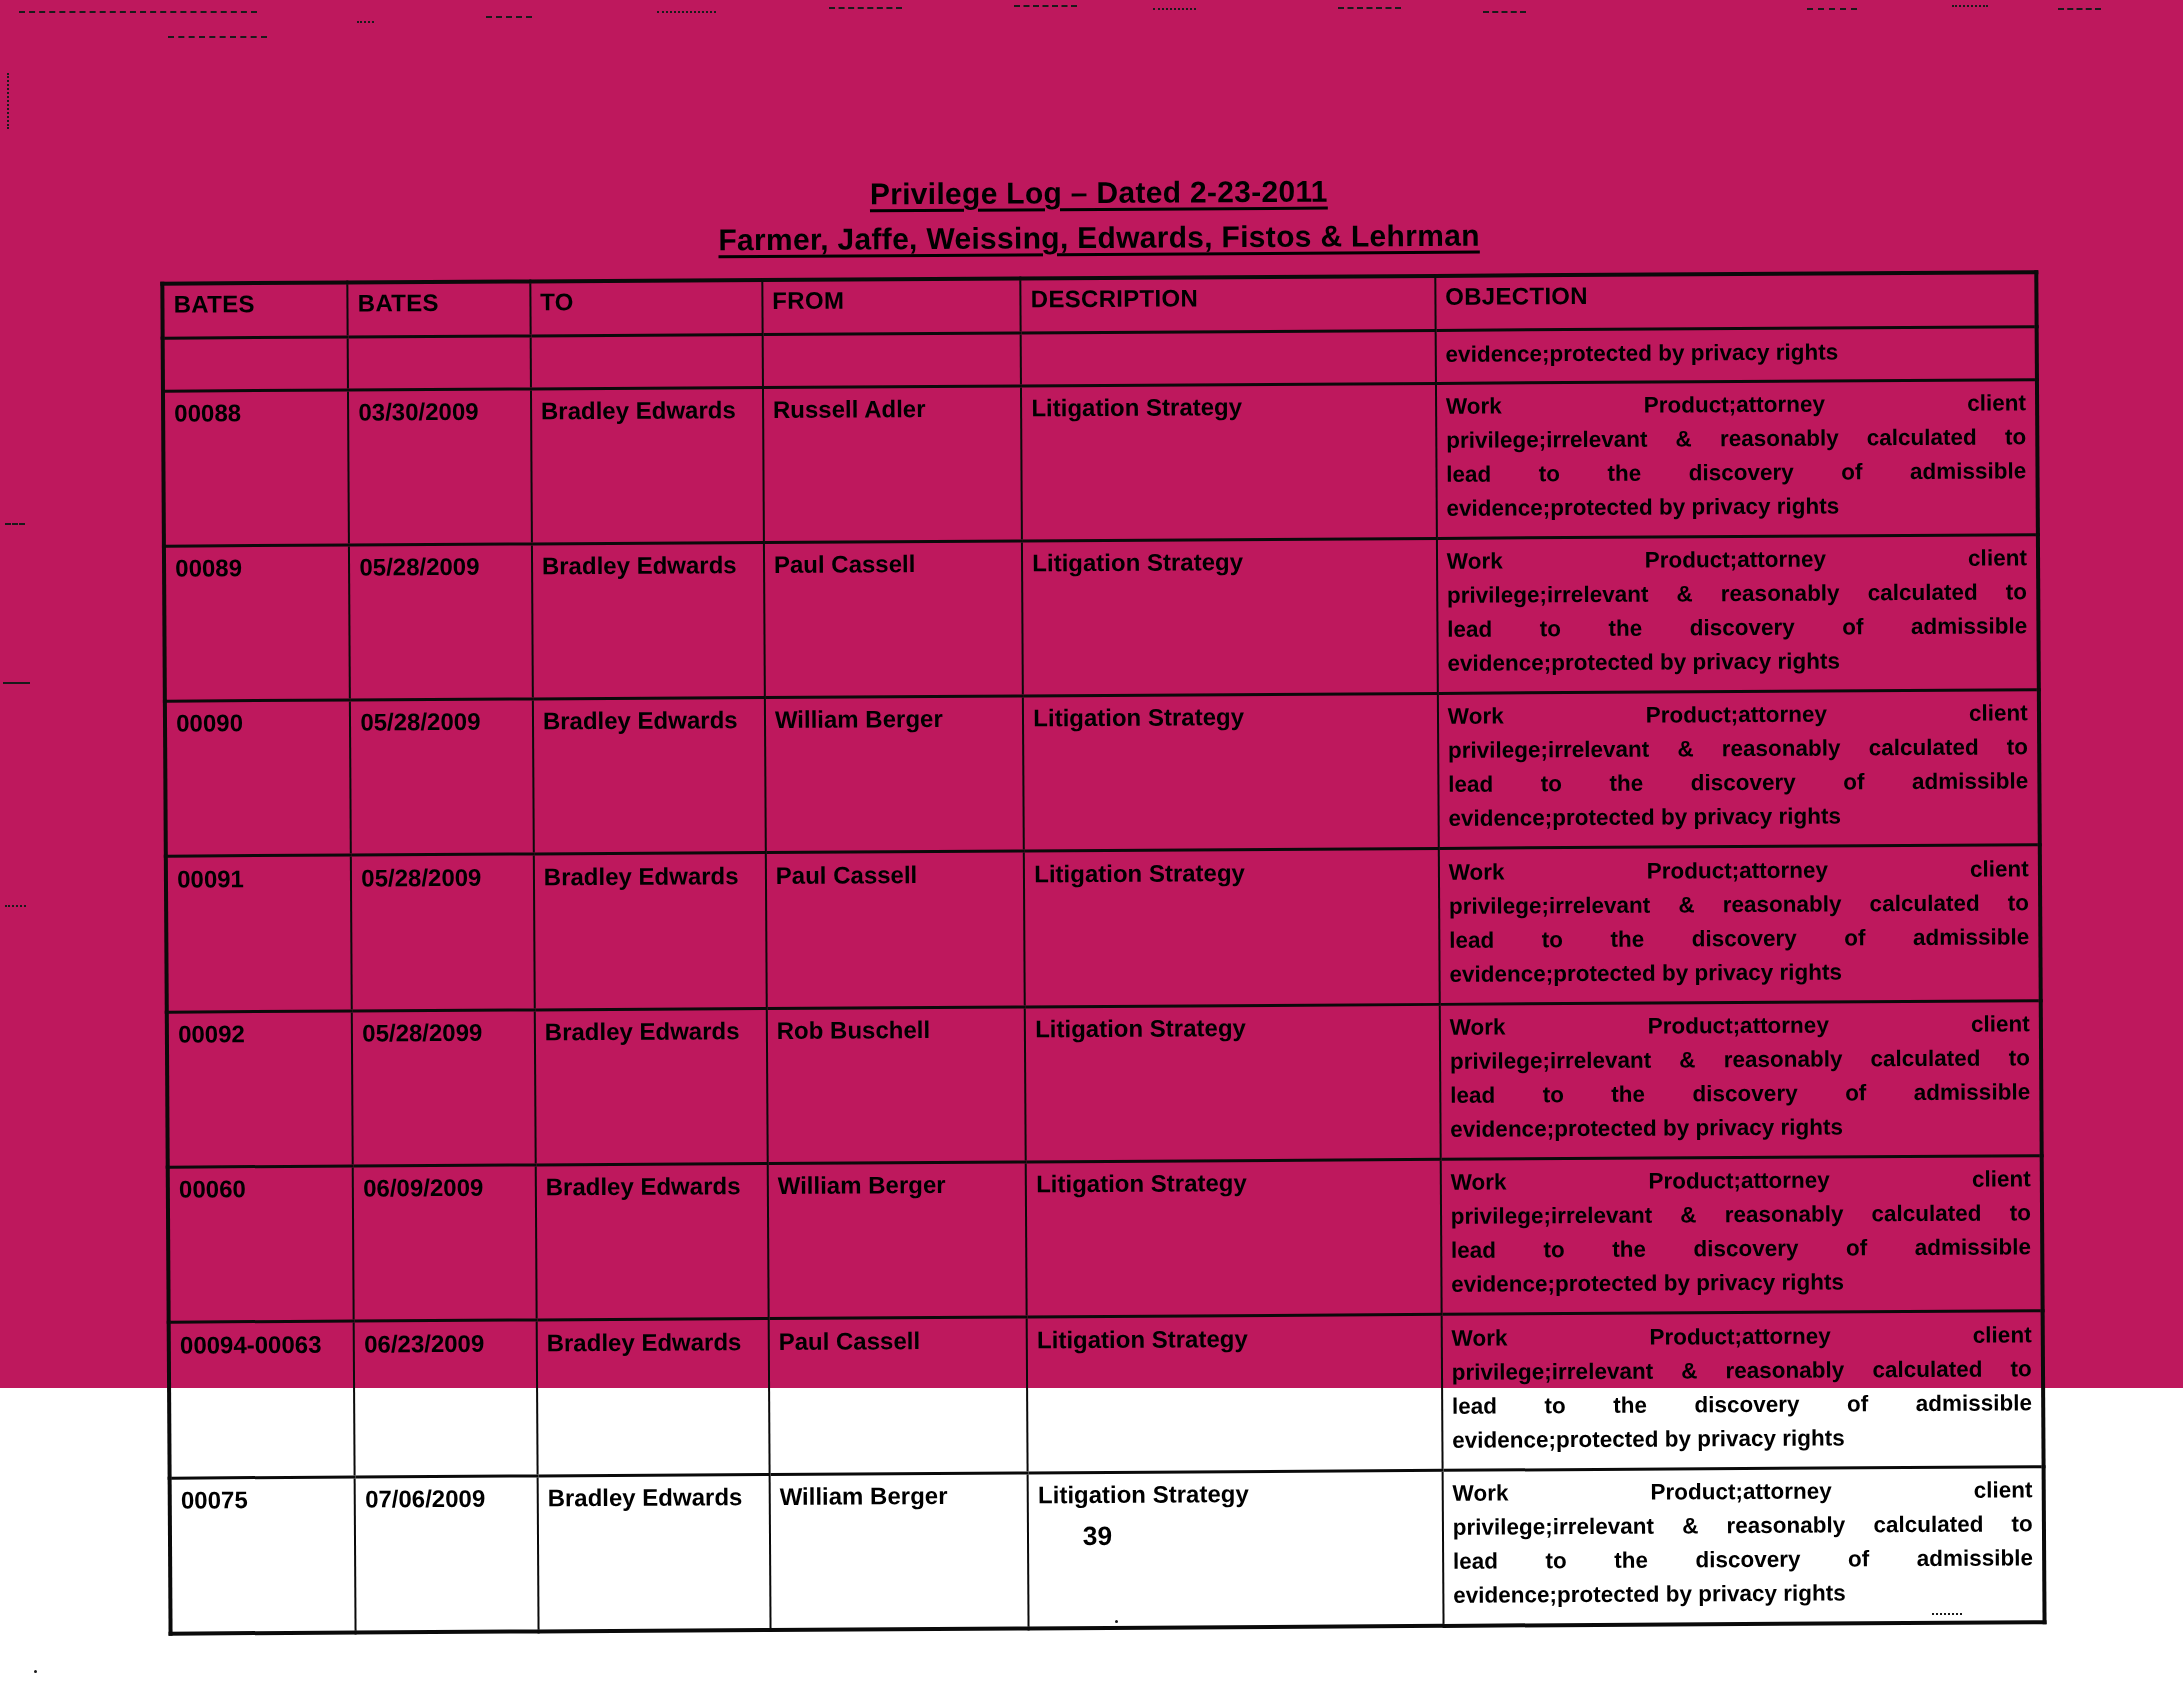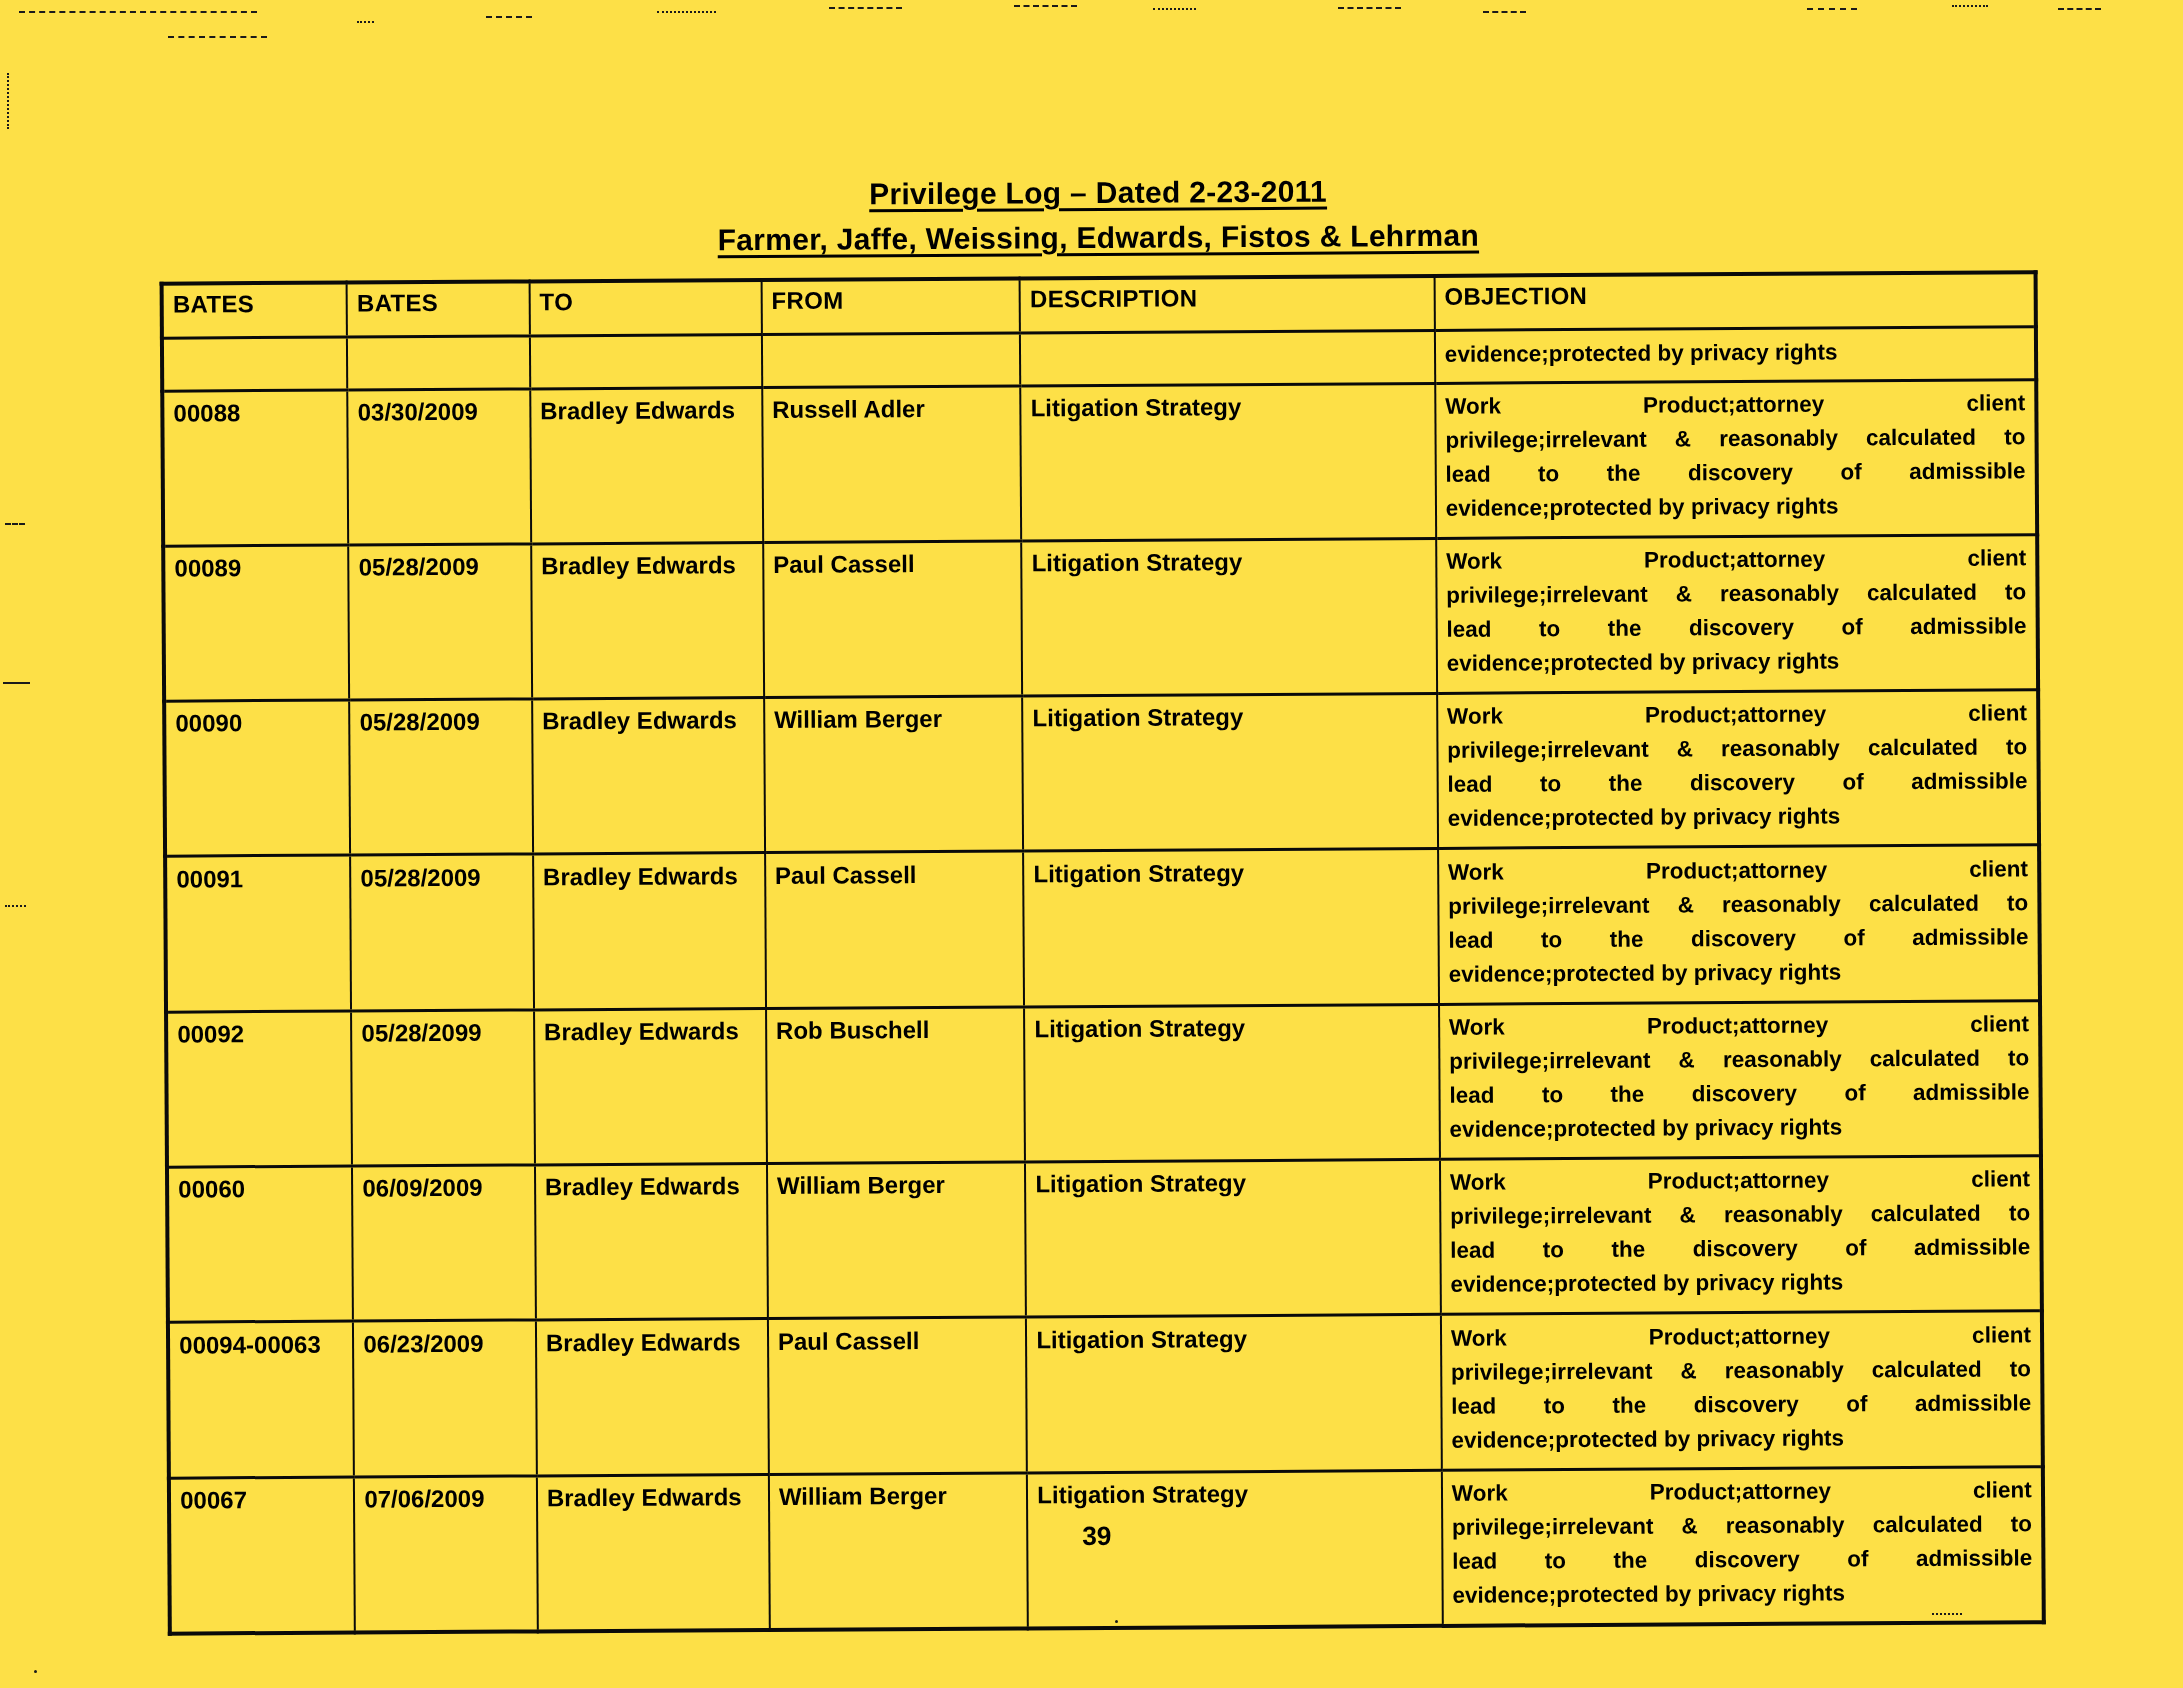--- a/index.html
+++ b/index.html
@@ -8,22 +8,22 @@
     background: #ffffff;
     width: 2183px;
     height: 1688px;
     overflow: hidden;
     font-family: "Liberation Sans", sans-serif;
     color: #000;
   }
   .page {
     position: relative;
     width: 2183px;
-    height: 1688px;
-    background: #fde047;
+    height: 1388px;
+    background: #be185d;
   }
   .page-content {
     position: absolute;
     inset: 0;
     transform: rotate(-0.35deg);
     transform-origin: 50% 40%;
   }
   .title-wrap {
     position: absolute;
     left: 162px;
@@ -341,21 +341,21 @@
           <td>
             <div class="obj-line">Work Product;attorney client</div>
             <div class="obj-line">privilege;irrelevant &amp; reasonably calculated to</div>
             <div class="obj-line">lead to the discovery of admissible</div>
             <div class="obj-line last">evidence;protected by privacy rights</div>
           </td>
         </tr>
 
         <tr class="datarow">
           <td>
-              <div class="cellval">00067</div>
+              <div class="cellval">00075</div>
             </td>
           <td>
               <div class="cellval">07/06/2009</div>
             </td>
           <td>
               <div class="cellval">Bradley Edwards</div>
             </td>
           <td>
               <div class="cellval">William Berger</div>
             </td>

